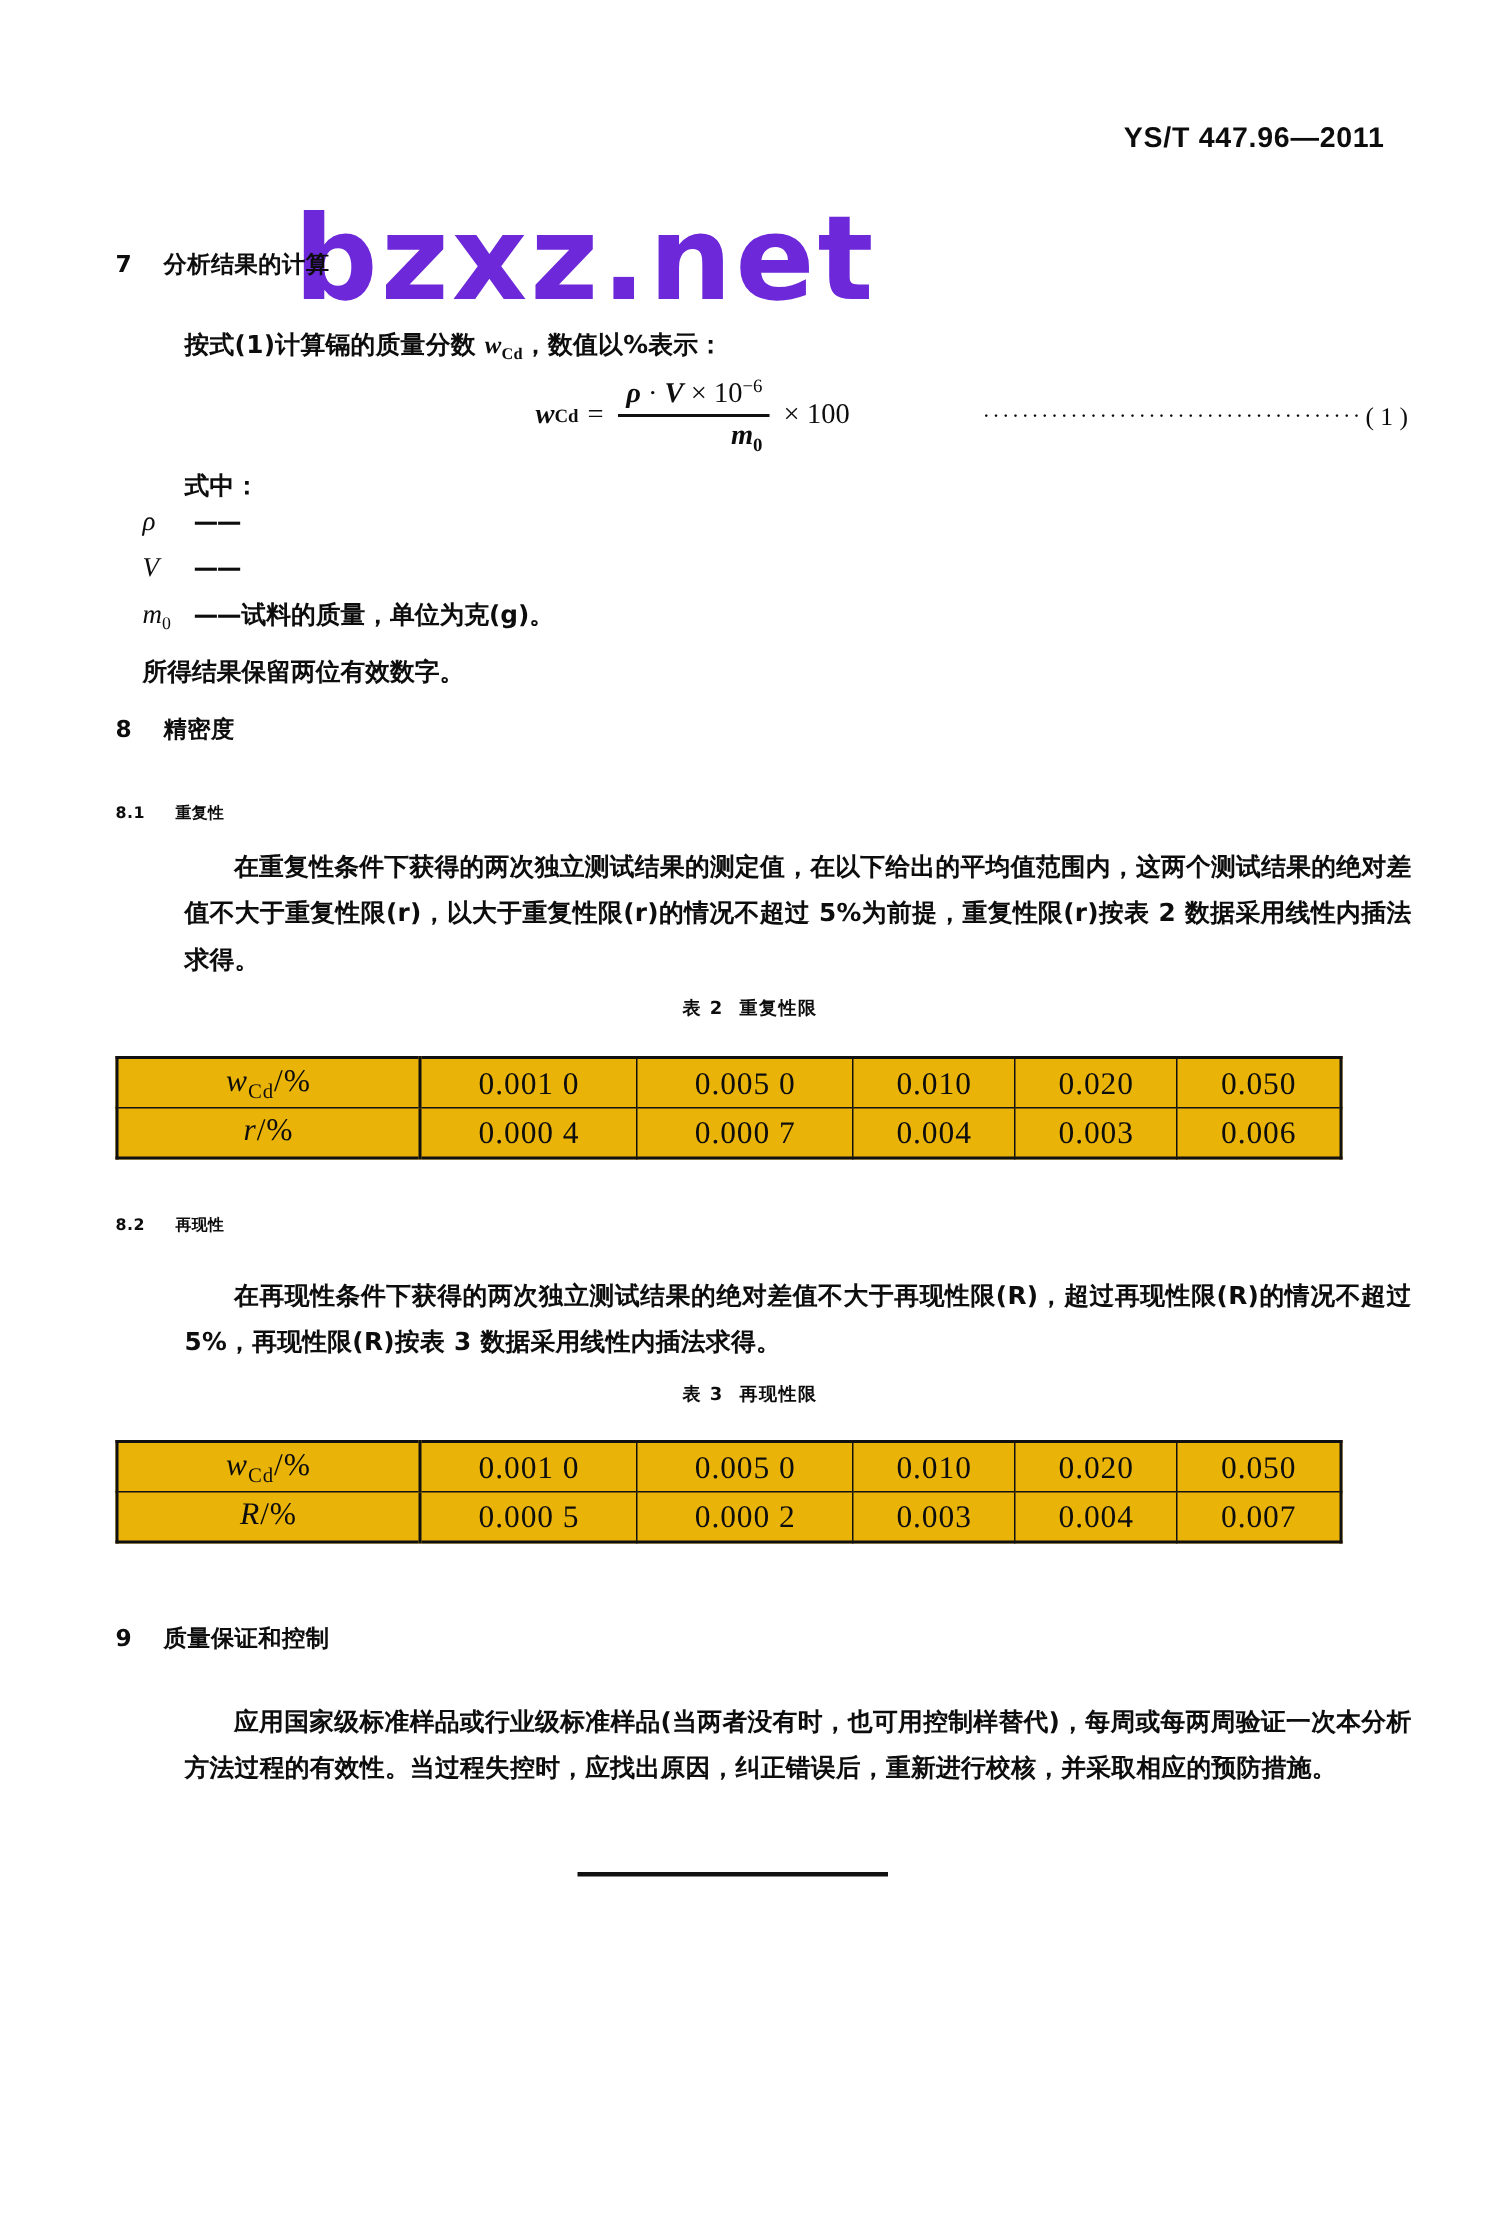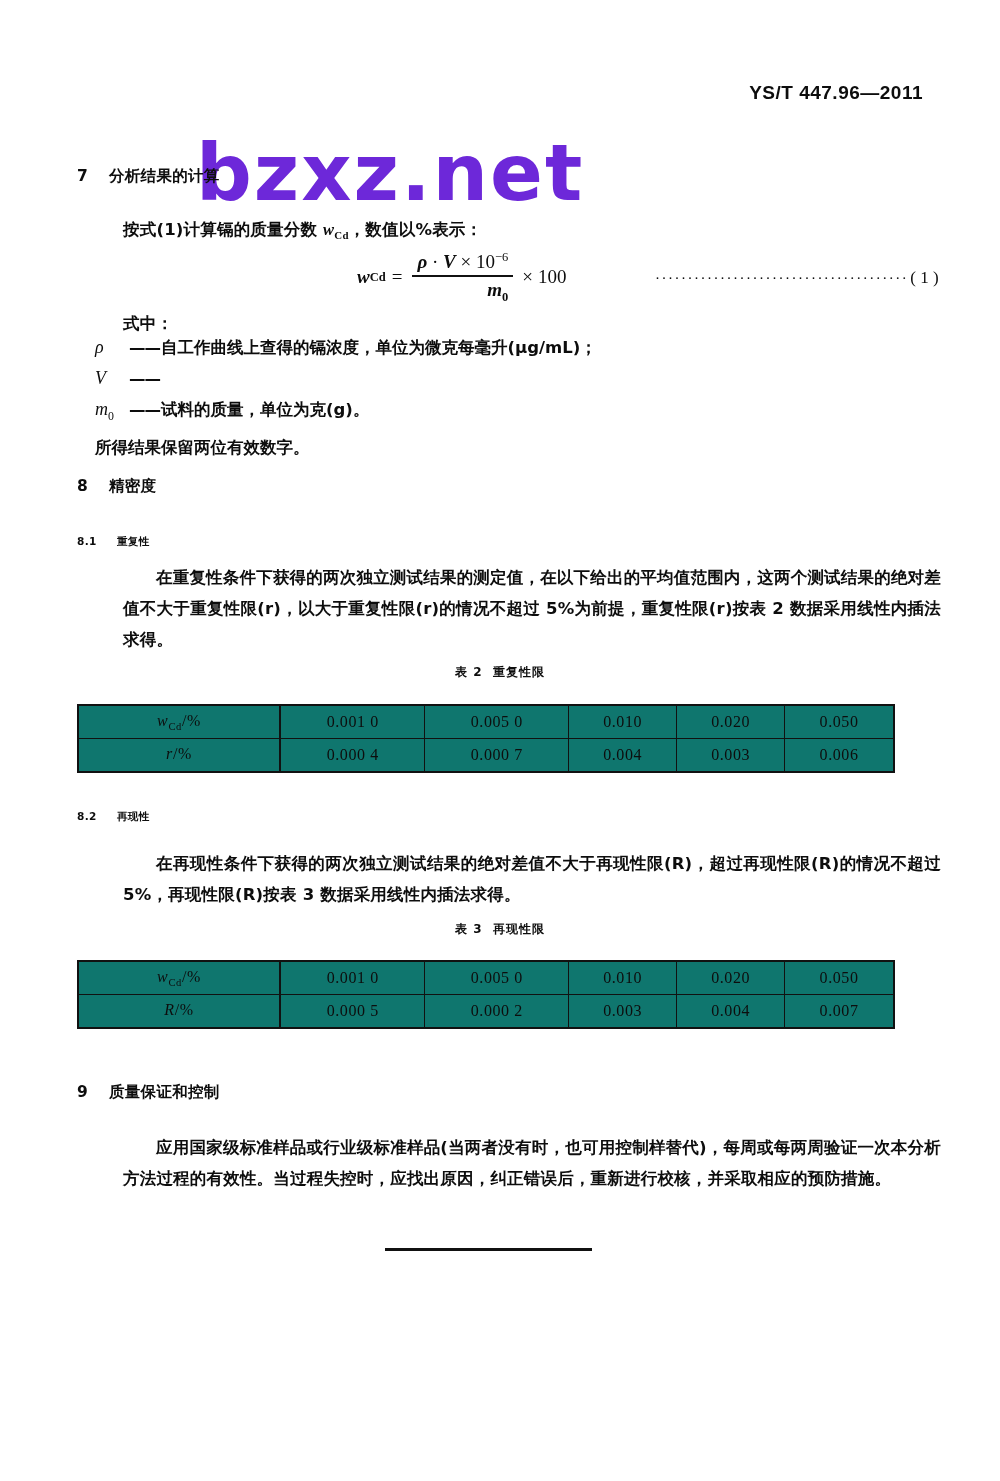--- a/index.html
+++ b/index.html
@@ -195,22 +195,22 @@
   }
 
   
   .dtable {
     position: absolute;
     left: 77px;
     width: 818px;
     border-collapse: collapse;
     border: 2px solid #111;
     font-family: "Liberation Serif", "DejaVu Serif", serif;
-    font-size: 16px;
-    background: #0f766e;
+    font-size: 21px;
+    background: #eab308;
   }
   .dtable td {
     border: 1px solid #111;
     text-align: center;
     height: 32px;
     padding: 0;
     letter-spacing: 0.6px;
   }
   .dtable td.label {
     width: 200px;
@@ -274,21 +274,20 @@
           <span>( 1 )</span>
       </div>
     </div>
 
     <div class="para noindent" style="top:308px">式中：</div>
 
     <div class="deflist" style="top:332px">
       <div class="defline">
         <span class="defsym"><span>ρ</span></span>
           <span class="defdash">——</span>
-          <span>自工作曲线上查得的镉浓度，单位为微克每毫升(μg/mL)；</span>
       </div>
       <div class="defline">
         <span class="defsym"><span>V</span></span>
           <span class="defdash">——</span>
       </div>
       <div class="defline">
         <span class="defsym"><span>m</span><span class="sub">0</span></span>
           <span class="defdash">——</span>
           <span>试料的质量，单位为克(g)。</span>
       </div>

